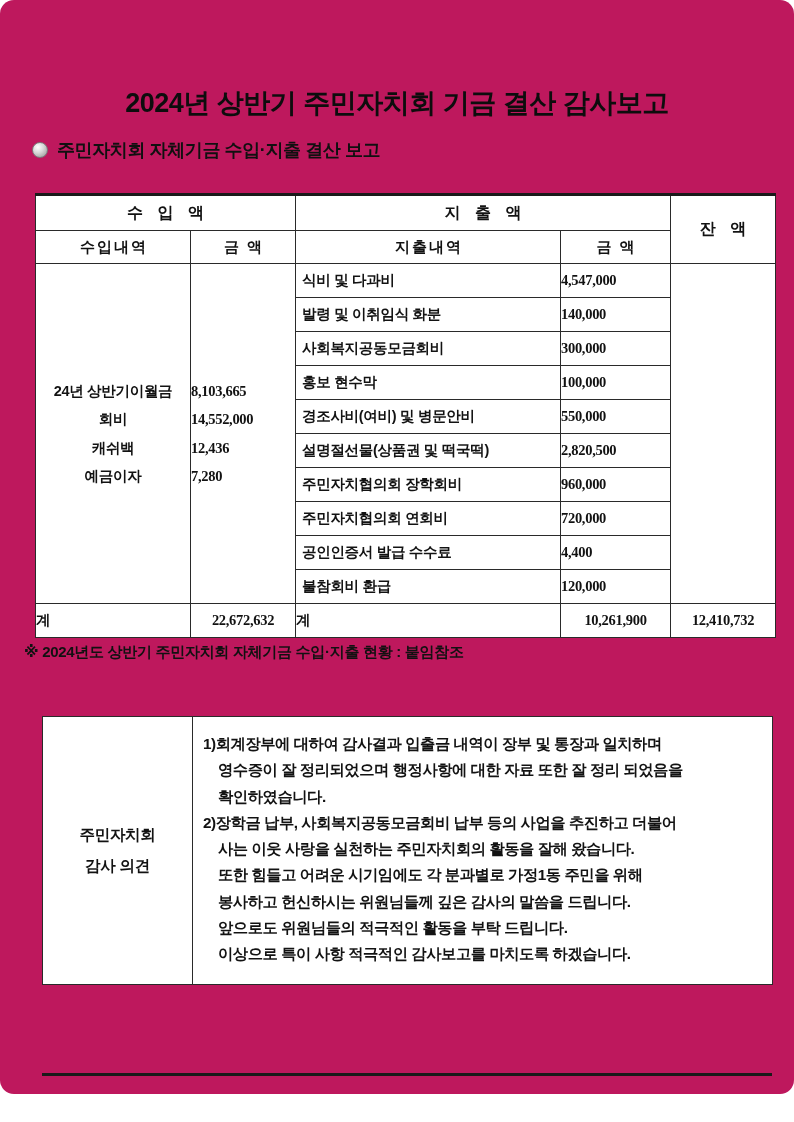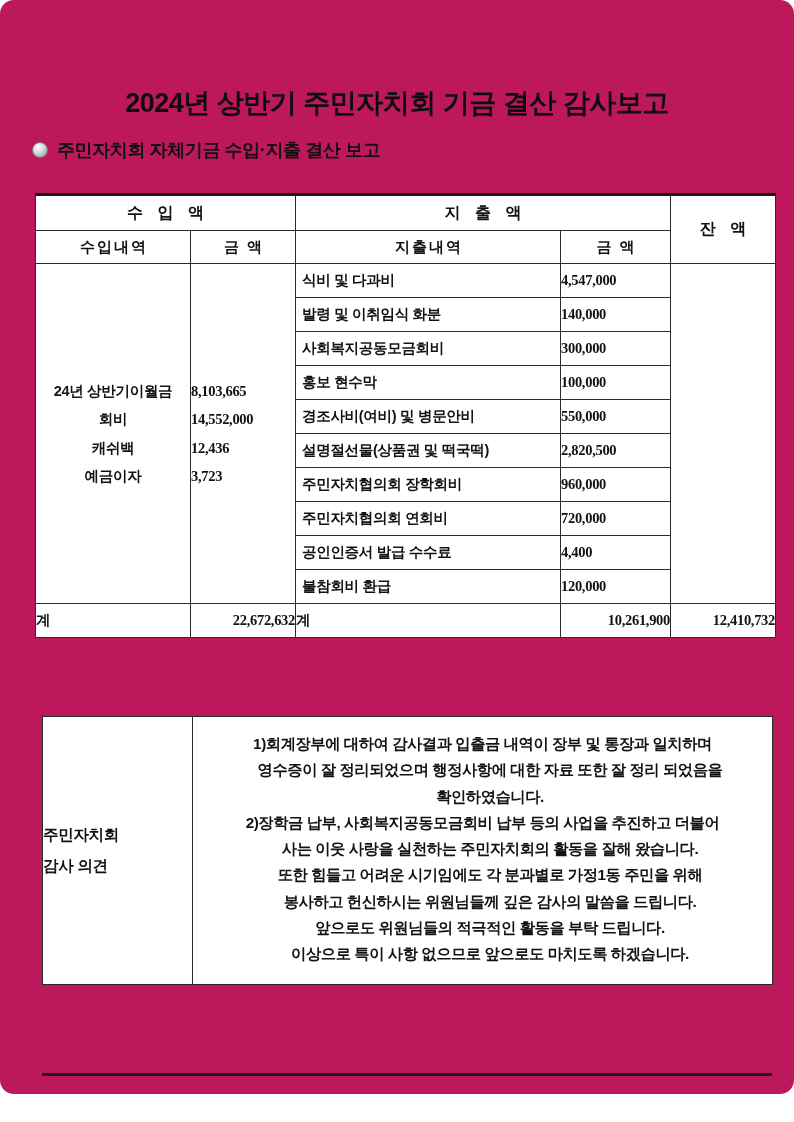--- a/index.html
+++ b/index.html
@@ -93,21 +93,20 @@
     table-layout: fixed;
     position: absolute;
     background: #fff;
   }
   table td, table th {
     border: 1px solid #2a2a2a;
     padding: 0;
     font-weight: bold;
     color: #121212;
     font-family: "Liberation Sans", "DejaVu Sans", sans-serif;
-    text-align: center;
   }
 
   #fund-table {
     left: 35px;
     top: 193px;
     width: 740px;
   }
   #fund-table .outer-top { border-top: 3px solid #1a1a1a; }
 
   #fund-table th {
@@ -137,21 +136,21 @@
     letter-spacing: 0px;
   }
   .pad-item { padding: 0 6px; }
   .total-row td {
     height: 38px;
     border-top: 1.5px solid #222;
   }
   .total-num {
     font-family: "Liberation Serif", "DejaVu Serif", serif;
     font-size: 16px;
-    text-align: right;
+    text-align: center;
   }
   .income-block {
     vertical-align: middle;
     text-align: center;
     line-height: 1.95;
     font-size: 14.5px;
   }
   .income-block div { white-space: nowrap; }
   .income-amt {
     vertical-align: middle;
@@ -168,21 +167,21 @@
     width: 730px;
   }
   #audit-table th {
     text-align: center;
     height: 40px;
     font-size: 16px;
     letter-spacing: -0.2px;
   }
   #audit-table th.gubun { letter-spacing: 5px; text-indent: 5px; }
   #audit-table td.label-cell {
-    text-align: left;
+    text-align: center;
     vertical-align: middle;
     font-size: 15.5px;
     line-height: 2.0;
     letter-spacing: -0.3px;
   }
   #audit-table td.body-cell {
     vertical-align: top;
     padding: 14px 10px 16px 10px;
     font-size: 15.3px;
     line-height: 1.72;
@@ -239,21 +238,21 @@
         <td class="income-block" rowspan="10">
           <div>24년 상반기이월금</div>
           <div>회비</div>
           <div>캐쉬백</div>
           <div>예금이자</div>
         </td>
         <td class="income-amt" rowspan="10">
           <div>8,103,665</div>
           <div>14,552,000</div>
           <div>12,436</div>
-          <div>3,723</div>
+          <div>7,280</div>
         </td>
         <td class="c-center pad-item">식비 및 다과비</td>
         <td class="c-num">4,547,000</td>
         <td rowspan="10"></td>
       </tr>
       <tr>
         <td class="c-center pad-item">발령 및 이취임식 화분</td>
         <td class="c-num">140,000</td>
       </tr>
       <tr>
@@ -292,20 +291,21 @@
       <tr class="total-row">
         <td class="c-center">계</td>
         <td class="total-num">22,672,632</td>
         <td class="c-center">계</td>
         <td class="total-num">10,261,900</td>
         <td class="total-num">12,410,732</td>
       </tr>
     </tbody>
   </table>
 
+  <div class="foot-note">※ 2024년도 상반기 주민자치회 자체기금 수입·지출 현황 : 붙임참조</div>
 
 
   <table id="audit-table">
     <colgroup>
       <col style="width:150px">
       <col style="width:580px">
     </colgroup>
     <tbody>
       <tr>
         <td class="label-cell">
@@ -314,21 +314,21 @@
         </td>
         <td class="body-cell">
           <span class="op-item">1)회계장부에 대하여 감사결과 입출금 내역이 장부 및 통장과 일치하며</span>
           <span class="op-item indent">영수증이 잘 정리되었으며 행정사항에 대한 자료 또한 잘 정리 되었음을</span>
           <span class="op-item indent">확인하였습니다.</span>
           <span class="op-item">2)장학금 납부, 사회복지공동모금회비 납부 등의 사업을 추진하고 더불어</span>
           <span class="op-item indent">사는 이웃 사랑을 실천하는 주민자치회의 활동을 잘해 왔습니다.</span>
           <span class="op-item indent">또한 힘들고 어려운 시기임에도 각 분과별로 가정1동 주민을 위해</span>
           <span class="op-item indent">봉사하고 헌신하시는 위원님들께 깊은 감사의 말씀을 드립니다.</span>
           <span class="op-item indent">앞으로도 위원님들의 적극적인 활동을 부탁 드립니다.</span>
-          <span class="op-item indent">이상으로 특이 사항 없으므로 앞으로도 마치도록 하겠습니다.</span>
+          <span class="op-item indent">이상으로 특이 사항 적극적인 감사보고를 마치도록 하겠습니다.</span>
         </td>
       </tr>
     </tbody>
   </table>
 
   <div class="bottom-rule"></div>
 
 </div>
 
 </body></html>

